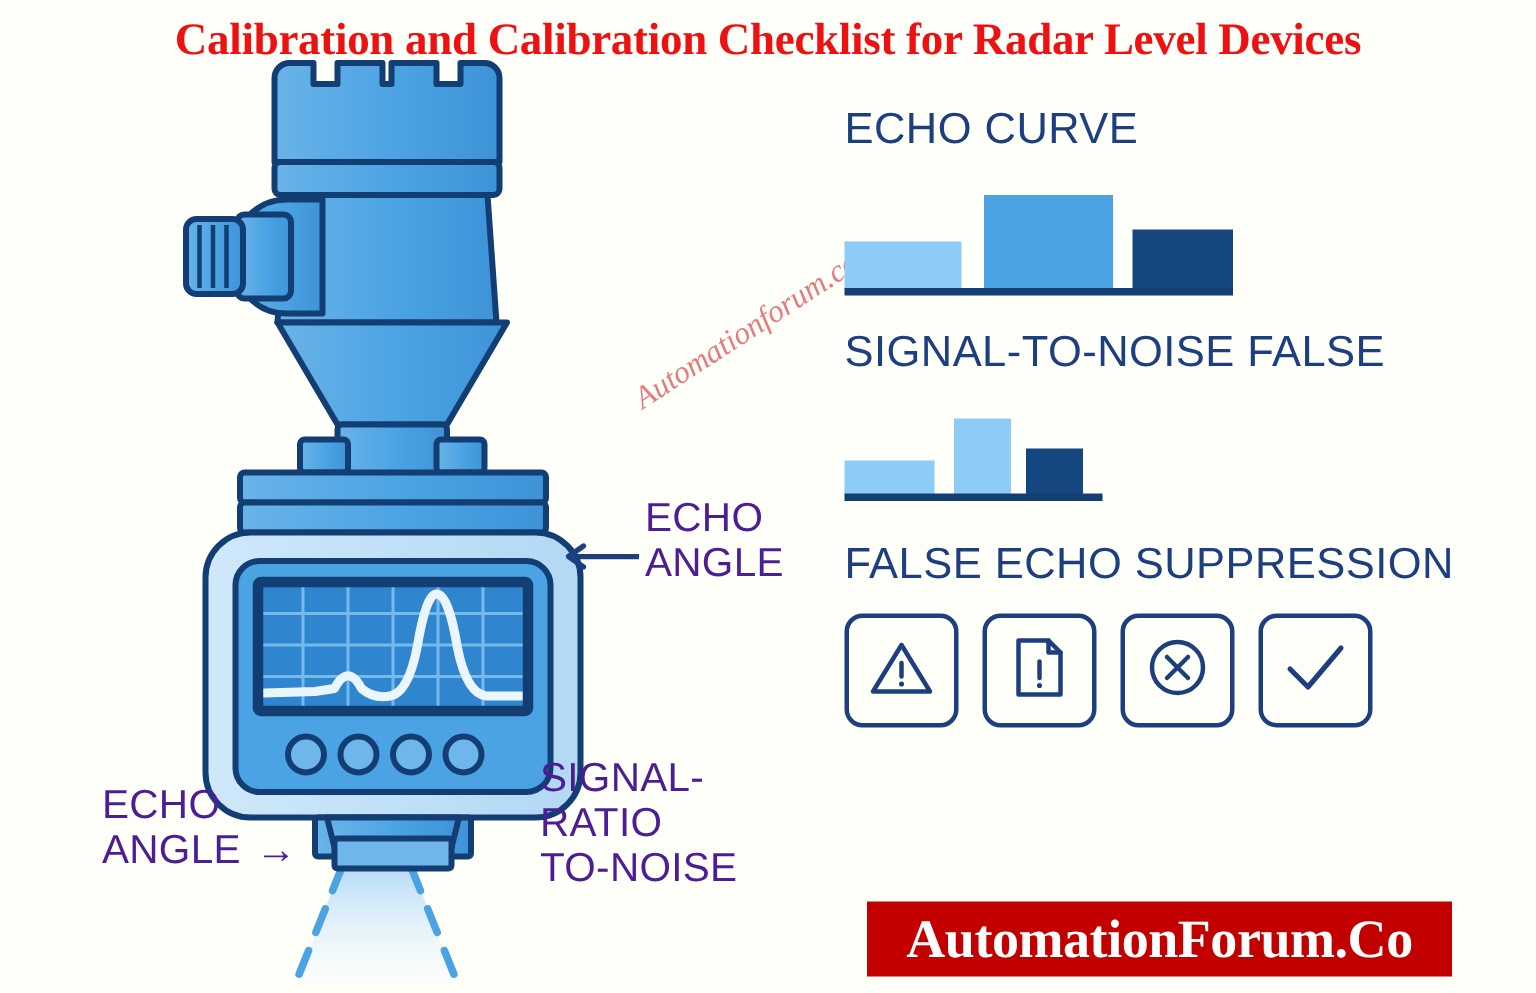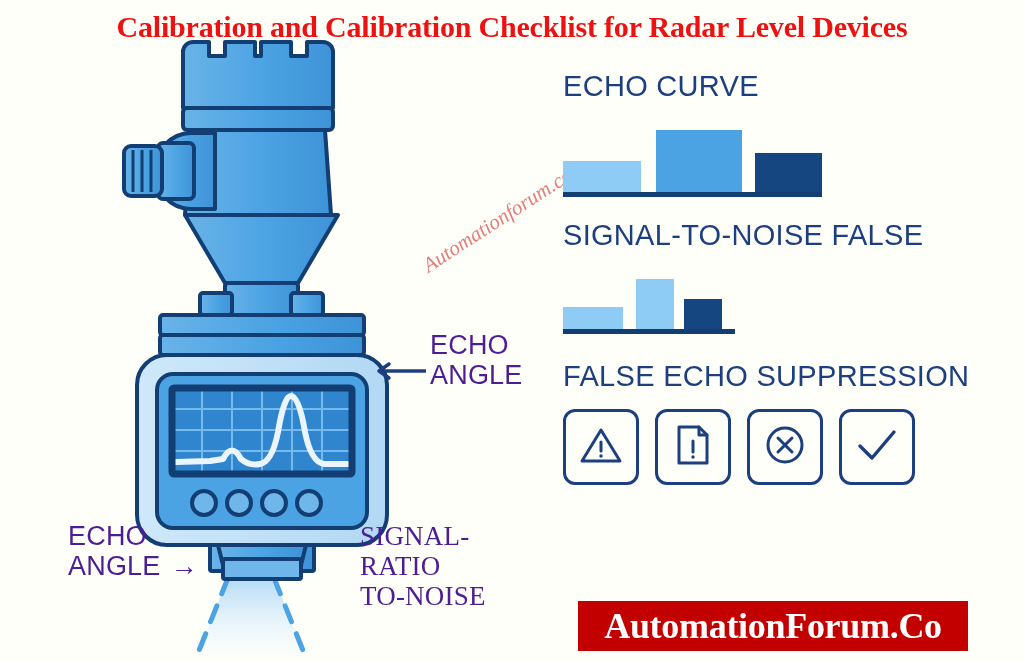--- a/index.html
+++ b/index.html
@@ -61,21 +61,21 @@
   
   .callout {
     position: absolute;
     color: #4c1d95;
     font-size: 27px;
     line-height: 1.12;
     letter-spacing: .2px;
   }
   .callout-echo-curve { left: 430px; top: 330px; }
   .callout-echo-angle { left: 68px;  top: 521px; }
-  .callout-snr        { left: 360px; top: 521px; font-family: Liberation Serif, serif; }
+  .callout-snr        { left: 360px; top: 503px; }
 
   .arrow-glyph { font-size: 27px; }
 
   
   .right-col {
     position: absolute;
     left: 563px;
     top: 70px;
     width: 440px;
   }

